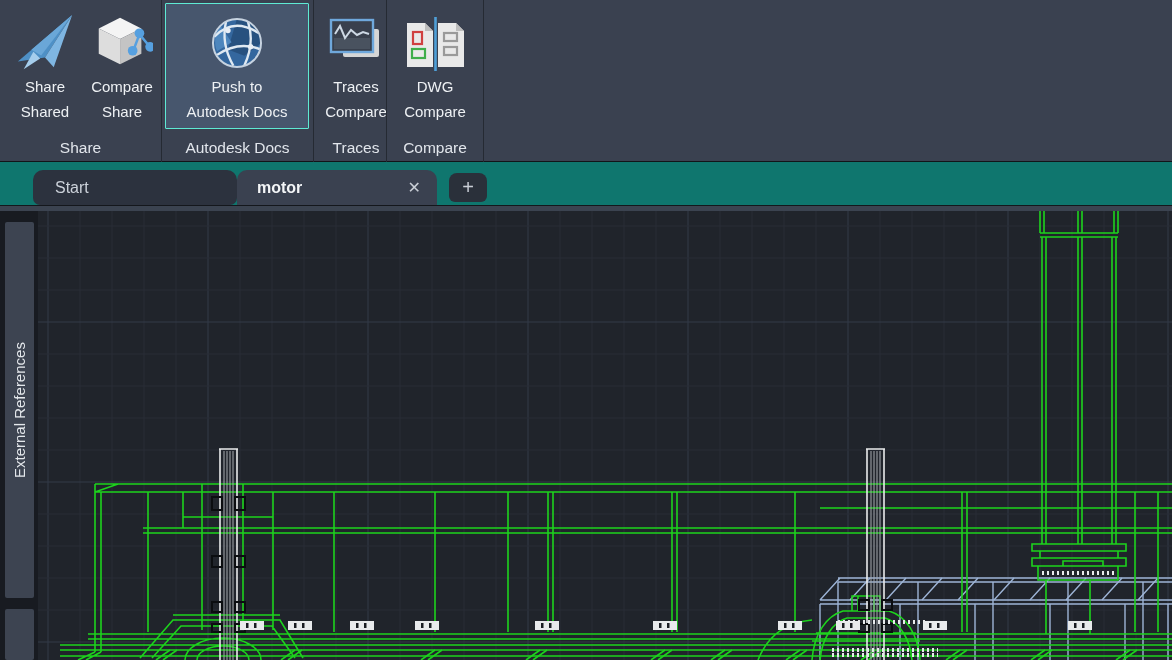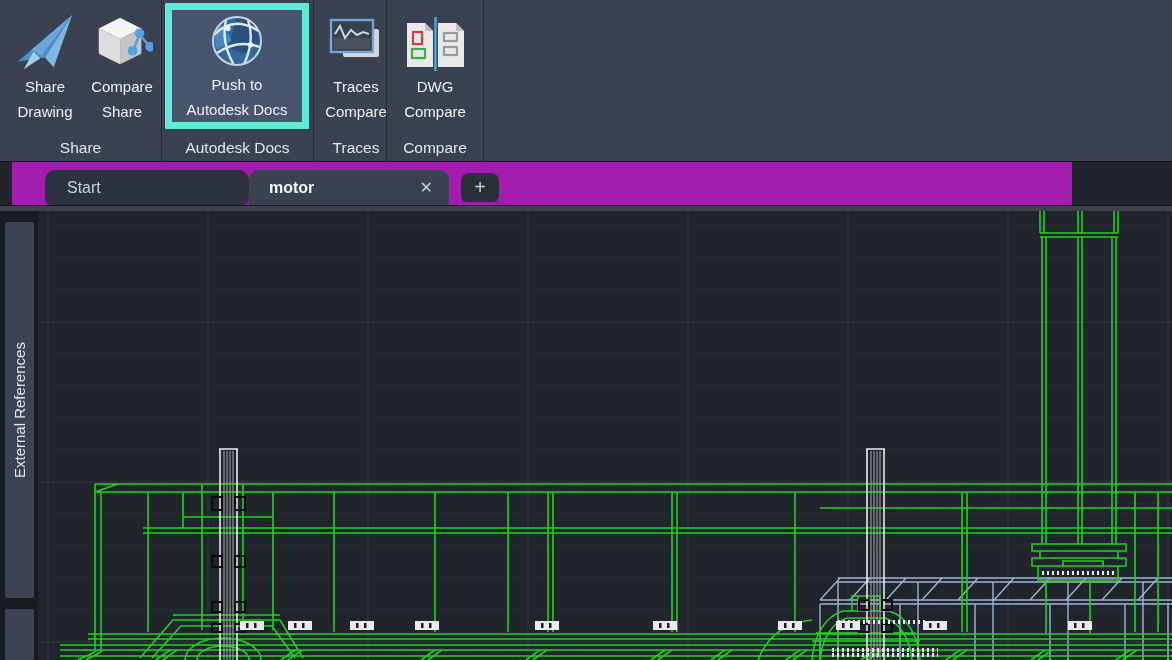--- a/index.html
+++ b/index.html
@@ -7,25 +7,25 @@
   #app { position:relative; width:1172px; height:660px; overflow:hidden; }
 
   
   #ribbon { position:absolute; left:0; top:0; width:1172px; height:162px; background:#3a4150; border-bottom:1px solid #121419; }
   .rgroup { position:absolute; top:0; height:162px; }
   .rgroup .glabel { position:absolute; left:0; right:0; bottom:5px; text-align:center; font-size:15.5px; color:#e2e6ec; }
   .rsep { position:absolute; top:0; width:1px; height:162px; background:#252a33; }
   .rbtn { position:absolute; top:0; height:130px; display:flex; flex-direction:column; align-items:center; cursor:default; }
   .rbtn .icon { height:74px; display:flex; align-items:flex-end; justify-content:center; }
   .rbtn .l1, .rbtn .l2 { font-size:15px; line-height:25px; color:#eef1f4; text-align:center; white-space:nowrap; }
-  .rbtn.highlight { border:7px solid #5eead4; background:#47566d; border-radius:1px; }
+  .rbtn.highlight { border:1px solid #5eead4; background:#47566d; border-radius:1px; }
   .rbtn.highlight .icon { height:70px; }
 
   
-  #tabbar { position:absolute; left:12px; top:162px; width:1060px; height:43px; background:#a21caf; }
+  #tabbar { position:absolute; left:0; top:162px; width:1172px; height:43px; background:#0f766e; }
   .tab { position:absolute; top:8px; height:35px; display:flex; align-items:center; }
   .tab-start { left:33px; width:204px; background:#2c323e; border-radius:10px 10px 7px 7px; padding-left:22px; font-size:16px; color:#ccd2da; }
   .tab-motor { left:237px; width:200px; background:#3a4150; border-radius:10px 10px 0 0; padding-left:20px; font-size:16px; font-weight:bold; color:#f3f5f7; }
   .tab-close { position:absolute; right:16px; top:8px; font-size:16px; font-weight:normal; color:#c9ced6; cursor:default; }
   .tab-new { position:absolute; left:449px; top:11px; width:38px; height:29px; background:#2a303a; border-radius:8px 8px 6px 6px; display:flex; align-items:center; justify-content:center; font-size:20px; color:#c9ced6; }
 
   
   #canvas-strip { position:absolute; left:0; top:205px; width:1172px; height:6px; background:#3b4350; border-top:1px solid #14171c; }
   #left-dock { position:absolute; left:0; top:211px; width:38px; height:449px; background:#181b21; }
   .dock-panel { position:absolute; left:5px; width:29px; background:#3d4451; border-radius:2px; }
@@ -45,21 +45,21 @@
       <div class="rbtn" style="left:6px; width:78px;">
         <div class="icon">
           <svg width="62" height="64" viewBox="0 0 64 64">
             <polygon points="4,52 60,4 32,48" fill="#4e90c6"></polygon>
             <polygon points="60,4 32,48 41,58" fill="#7fb6e2"></polygon>
             <polygon points="10,60 20,42 27,49" fill="#a5cdec"></polygon>
             <polygon points="60,4 18,40 28,46" fill="#6aa7d8"></polygon>
           </svg>
         </div>
         <div class="l1">Share</div>
-        <div class="l2">Drawing</div>
+        <div class="l2">Shared</div>
       </div>
       <div class="rbtn" style="left:84px; width:76px;">
         <div class="icon">
           <svg width="62" height="64" viewBox="0 0 64 64">
             <polygon points="8,18 30,7 52,18 30,29" fill="#f4f4f4"></polygon>
             <polygon points="8,18 30,29 30,55 8,44" fill="#dddddd"></polygon>
             <polygon points="52,18 30,29 30,55 52,44" fill="#c4c4c4"></polygon>
             <path d="M50,24 L60,36 M50,24 L44,40" stroke="#56a0e0" stroke-width="2.5" fill="none"></path>
             <circle cx="50" cy="23" r="5" fill="#56a0e0"></circle>
             <circle cx="61" cy="37" r="5" fill="#56a0e0"></circle>

